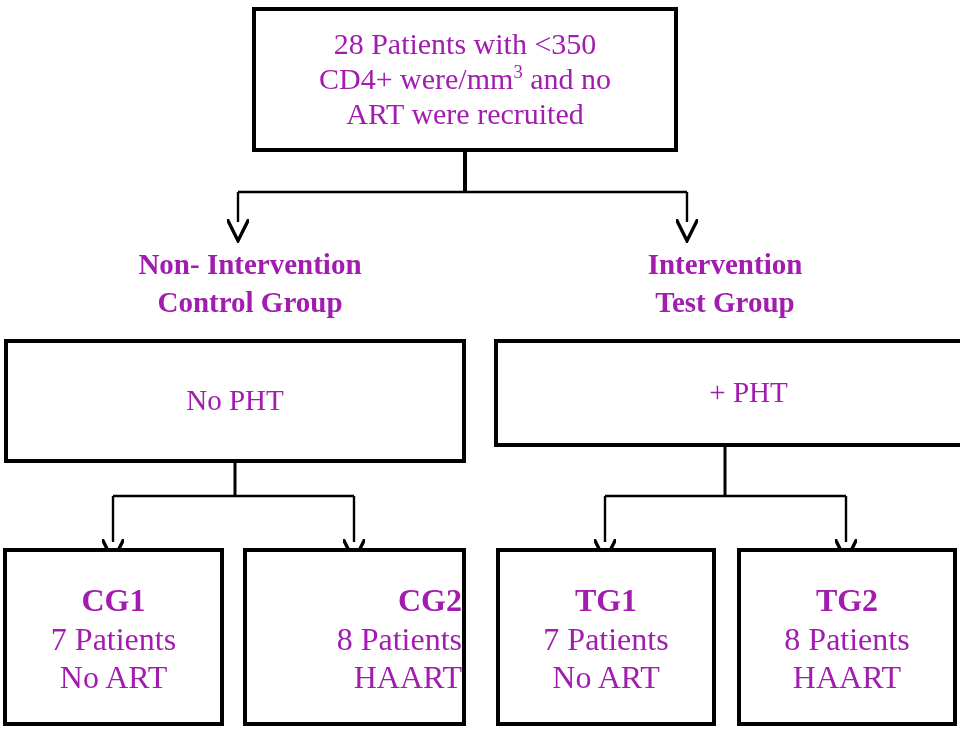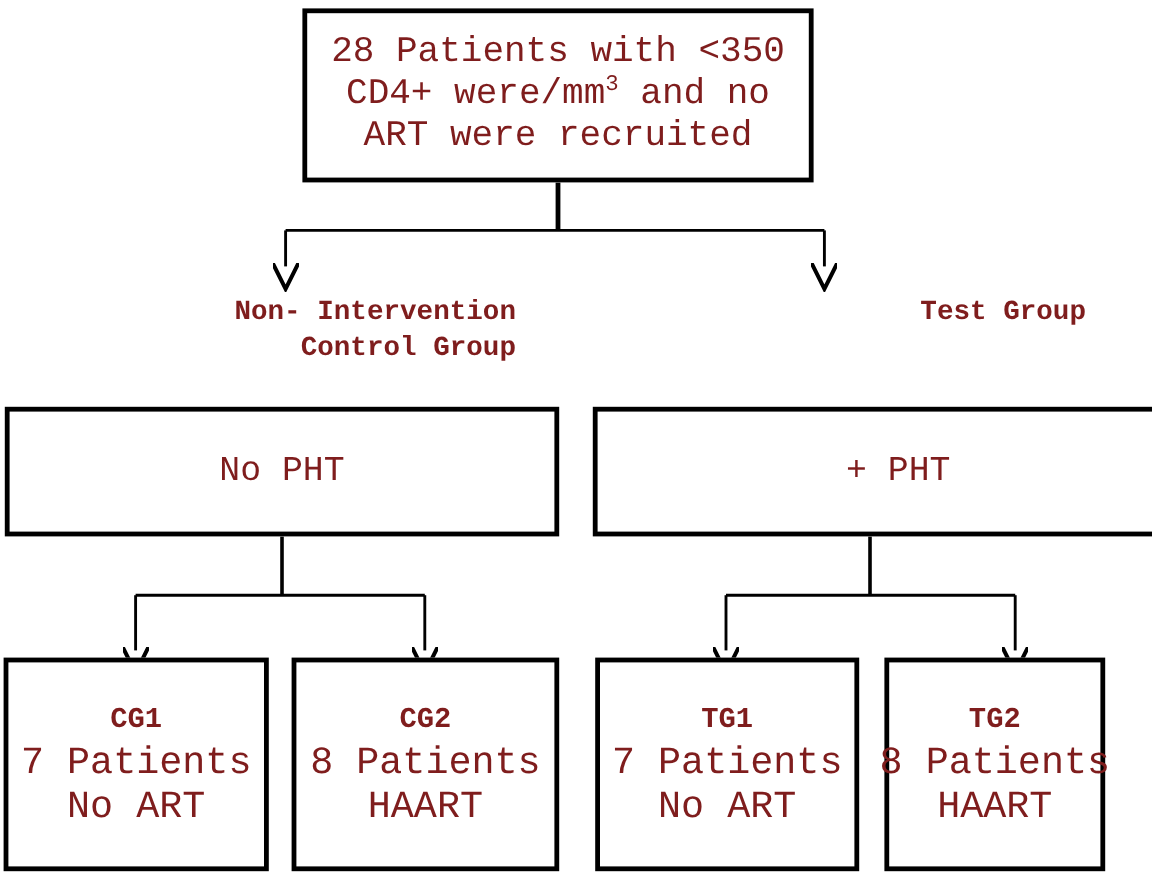--- a/index.html
+++ b/index.html
@@ -5,22 +5,22 @@
   html, body {
     margin: 0;
     padding: 0;
     background: #ffffff;
   }
   #canvas {
     position: relative;
     width: 960px;
     height: 729px;
     background: #ffffff;
-    font-family: Liberation Mono, monospace;
-    color: #7f1d1d;
+    font-family: Liberation Serif, serif;
+    color: #a21caf;
     overflow: hidden;
   }
   .node-box {
     position: absolute;
     box-sizing: border-box;
     border: 4px solid #000000;
     background: #ffffff;
     display: flex;
     flex-direction: column;
     align-items: center;
@@ -45,59 +45,59 @@
     letter-spacing: 0px;
   }
   #box-top sup {
     font-size: 0.62em;
     vertical-align: super;
     line-height: 0;
   }
   
   .group-label {
     position: absolute;
-    text-align: right;
+    text-align: center;
     font-weight: 700;
-    font-size: 23px;
+    font-size: 29px;
     line-height: 1.32;
     white-space: nowrap;
   }
   #label-control { left: 70px;  top: 245px; width: 360px; }
   #label-test    { left: 545px; top: 245px; width: 360px; }
 
   
   #box-no-pht {
     left: 4px;
     top: 339px;
     width: 462px;
-    height: 108px;
+    height: 124px;
   }
   #box-plus-pht {
     left: 494px;
     top: 339px;
     width: 509px;
     height: 108px;
   }
   .pht-label {
     font-size: 29px;
     font-weight: 400;
   }
   
   .leaf-box {
     top: 548px;
     height: 178px;
     padding-top: 4px;
   }
   #box-cg1 { left: 3px;   width: 221px; }
-  #box-cg2 { left: 243px; width: 223px; }
+  #box-cg2 { left: 243px; width: 223px; align-items: flex-end; }
   #box-tg1 { left: 496px; width: 220px; }
-  #box-tg2 { left: 737px; width: 184px; }
+  #box-tg2 { left: 737px; width: 220px; }
 
   .leaf-title {
-    font-size: 24px;
+    font-size: 32px;
     font-weight: 700;
     margin-bottom: 2px;
   }
   .leaf-sub {
     font-size: 32px;
     font-weight: 400;
   }
 
   
   #connectors {
@@ -148,20 +148,21 @@
     <span class="node-line"><span>CD4+ were/mm</span><sup>3</sup><span> and no</span></span>
     <span class="node-line">ART  were recruited</span>
   </div>
 
   <div class="group-label" id="label-control">
     <div>Non- Intervention</div>
     <div>Control Group</div>
   </div>
 
   <div class="group-label" id="label-test">
+    <div>Intervention</div>
     <div>Test Group</div>
   </div>
 
   <div class="node-box" id="box-no-pht">
     <span class="node-line pht-label">No PHT</span>
   </div>
 
   <div class="node-box" id="box-plus-pht">
     <span class="node-line pht-label">+ PHT</span>
   </div>

